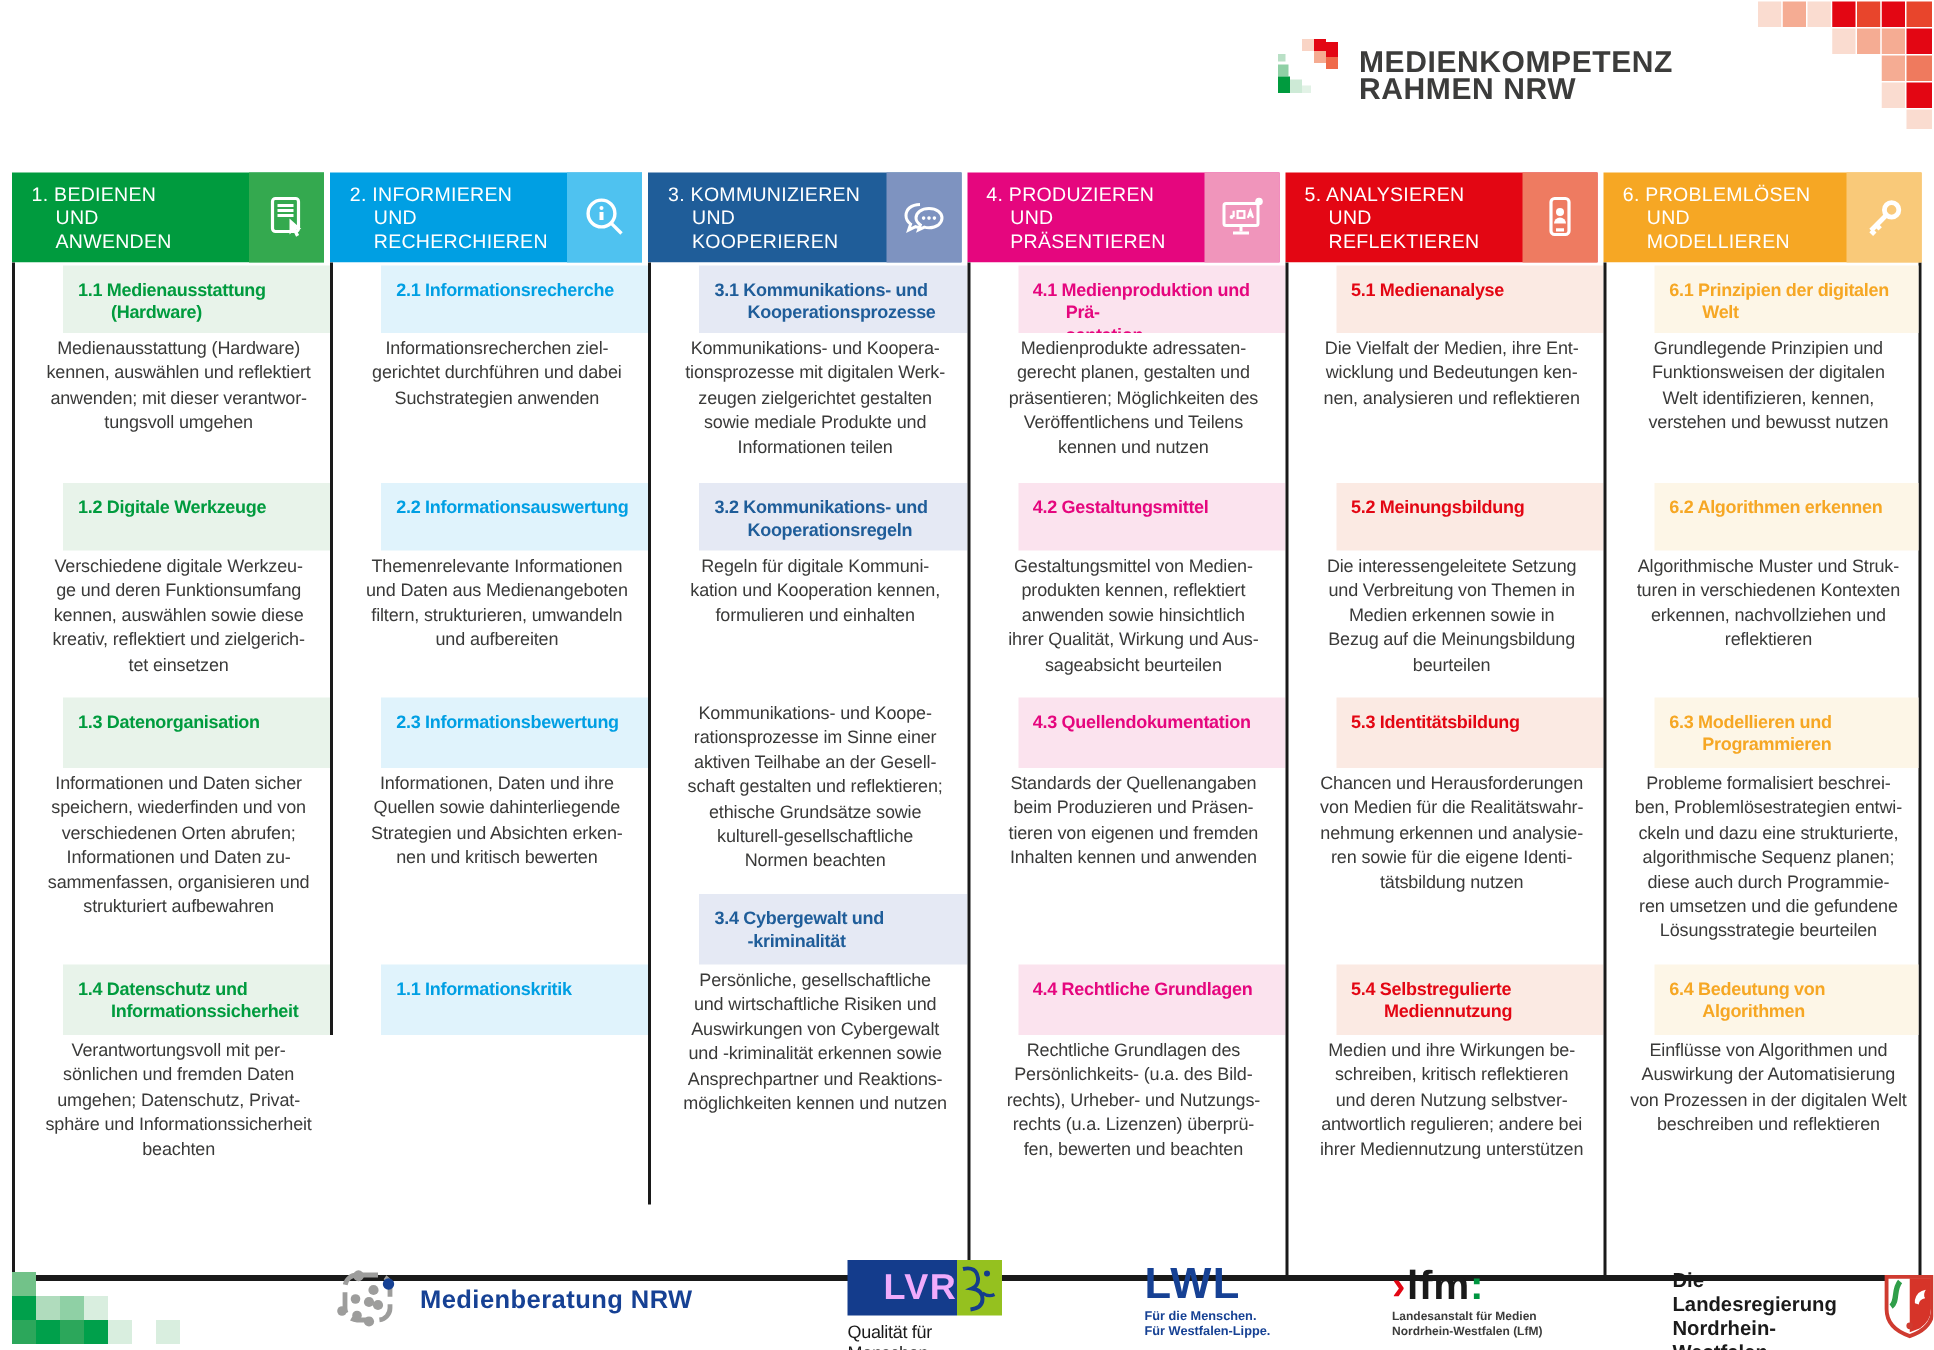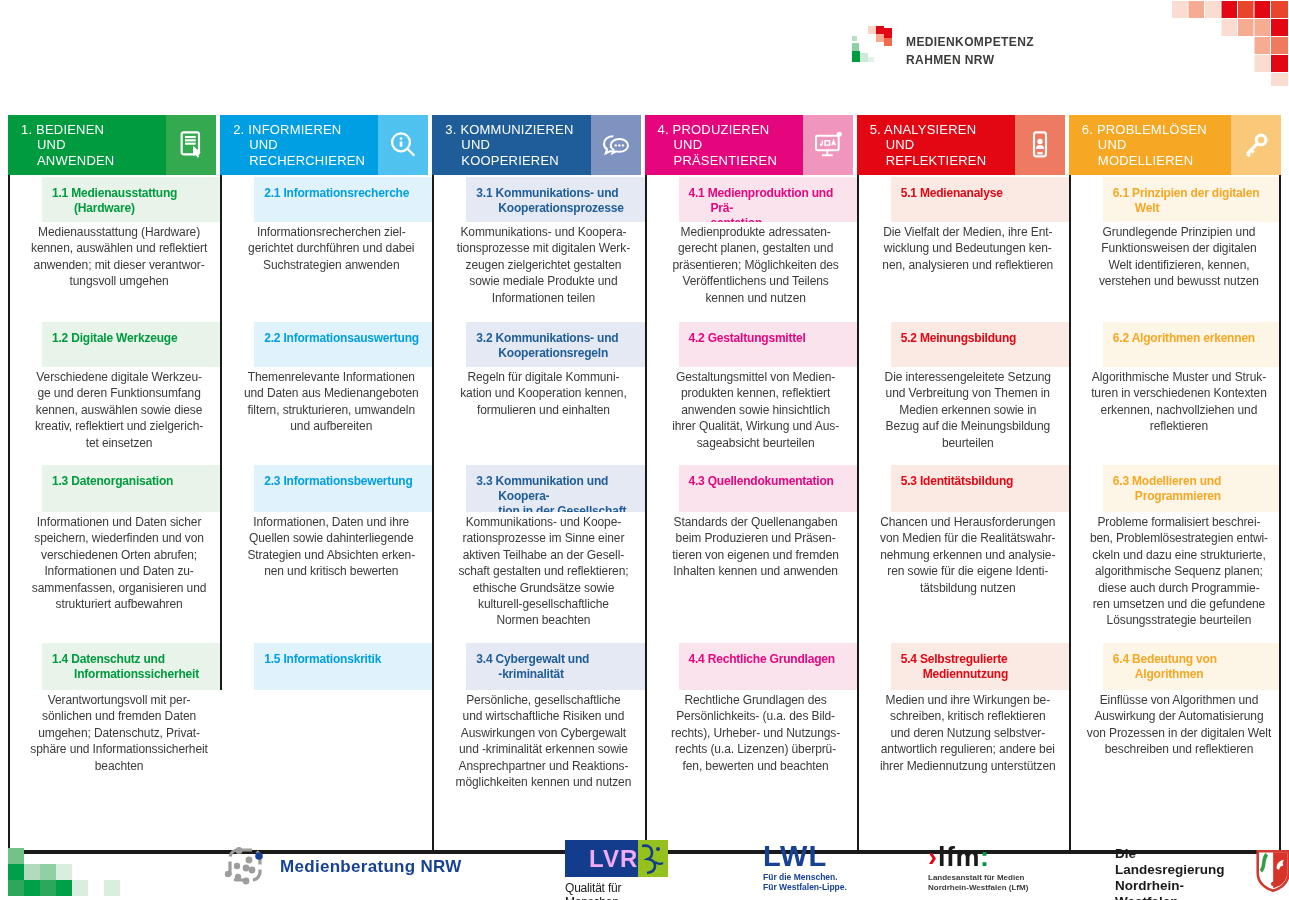--- a/index.html
+++ b/index.html
@@ -3,21 +3,21 @@
 <meta charset="utf-8">
 <style>
   * { margin:0; padding:0; box-sizing:border-box; }
   html,body { background:#fff; }
   .poster {
     position:relative; width:1289px; height:900px; background:#fff; overflow:hidden;
     font-family:"Liberation Sans", sans-serif; color:#3a3a39;
   }
   
   .brand { position:absolute; left:850px; top:20px; display:flex; align-items:flex-start; gap:10px; }
-  .brand-text { margin-top:13px; font-weight:bold; font-size:12px; letter-spacing:.4px; color:#3c3c3b; line-height:18px; white-space:pre-line; }
+  .brand-text { margin-top:13px; font-weight:bold; font-size:20px; letter-spacing:.4px; color:#3c3c3b; line-height:18px; white-space:pre-line; }
   .corner-pixels { position:absolute; top:0; right:0; }
   .green-pixels  { position:absolute; left:8px; top:846px; }
 
   
   .table { position:absolute; left:8px; top:115px; width:1273px; display:flex; border-bottom:4px solid #1a1a1a; }
   .col { flex:1 1 0; min-width:0; }
   .col-header { height:60px; display:flex; margin-right:4px; background:var(--c); }
   .col:last-child .col-header { margin-right:0; }
   .hlabel { flex:1 1 auto; display:flex; flex-direction:column; justify-content:center;
             color:#fff; font-weight:normal; font-size:13px; line-height:15.5px; letter-spacing:.2px;
@@ -166,21 +166,21 @@
         <div class="cell title t2">2.2 Informationsauswertung</div>
         <div class="cell desc d2">Themenrelevante Informationen
 und Daten aus Medienangeboten
 filtern, strukturieren, umwandeln
 und aufbereiten</div>
         <div class="cell title t3">2.3 Informationsbewertung</div>
         <div class="cell desc d3">Informationen, Daten und ihre
 Quellen sowie dahinterliegende
 Strategien und Absichten erken-
 nen und kritisch bewerten</div>
-        <div class="cell title t4">1.5 Informationskritik</div>
+        <div class="cell title t4">1.1 Informationskritik</div>
       </div>
     </section>
 
     <section class="col" style="--c: #1f5d99; --ci: #7e93c0; --ct: #e5e9f4;">
       <header class="col-header">
         <div class="hlabel">3. KOMMUNIZIEREN
 UND
 KOOPERIEREN</div>
         <div class="iconbox">
           <svg viewBox="0 0 24 24" fill="none" stroke="#fff" stroke-width="1.5">
@@ -198,22 +198,20 @@
         <div class="cell desc d1">Kommunikations- und Koopera-
 tionsprozesse mit digitalen Werk-
 zeugen zielgerichtet gestalten
 sowie mediale Produkte und
 Informationen teilen</div>
         <div class="cell title t2">3.2 Kommunikations- und
 Kooperationsregeln</div>
         <div class="cell desc d2">Regeln für digitale Kommuni-
 kation und Kooperation kennen,
 formulieren und einhalten</div>
-        <div class="cell title t3">3.3 Kommunikation und Koopera-
-tion in der Gesellschaft</div>
         <div class="cell desc d3">Kommunikations- und Koope-
 rationsprozesse im Sinne einer
 aktiven Teilhabe an der Gesell-
 schaft gestalten und reflektieren;
 ethische Grundsätze sowie
 kulturell-gesellschaftliche
 Normen beachten</div>
         <div class="cell title t4">3.4 Cybergewalt und
 -kriminalität</div>
         <div class="cell desc d4">Persönliche, gesellschaftliche

